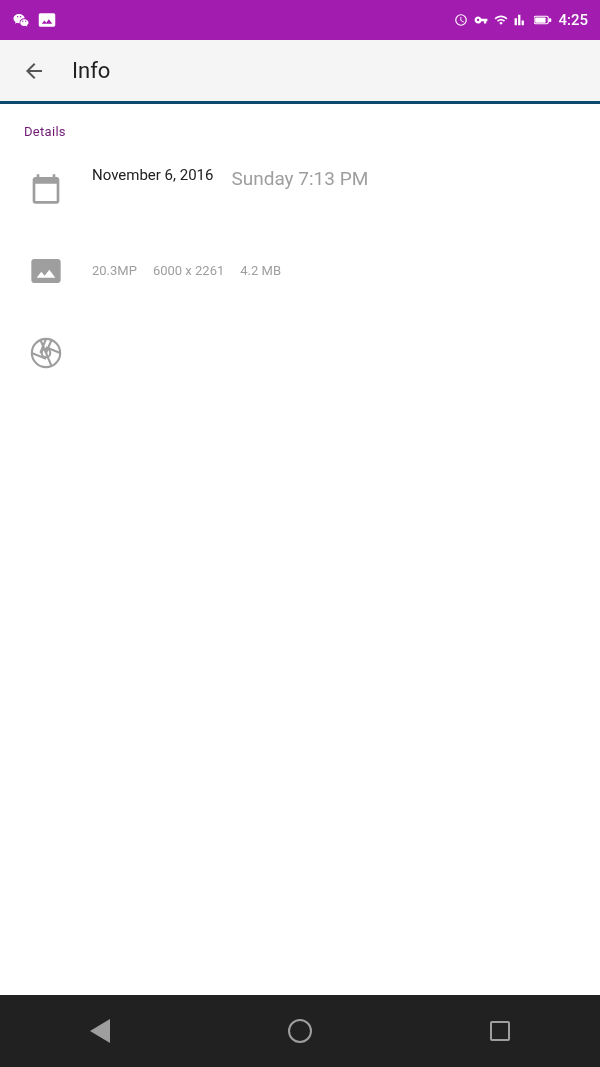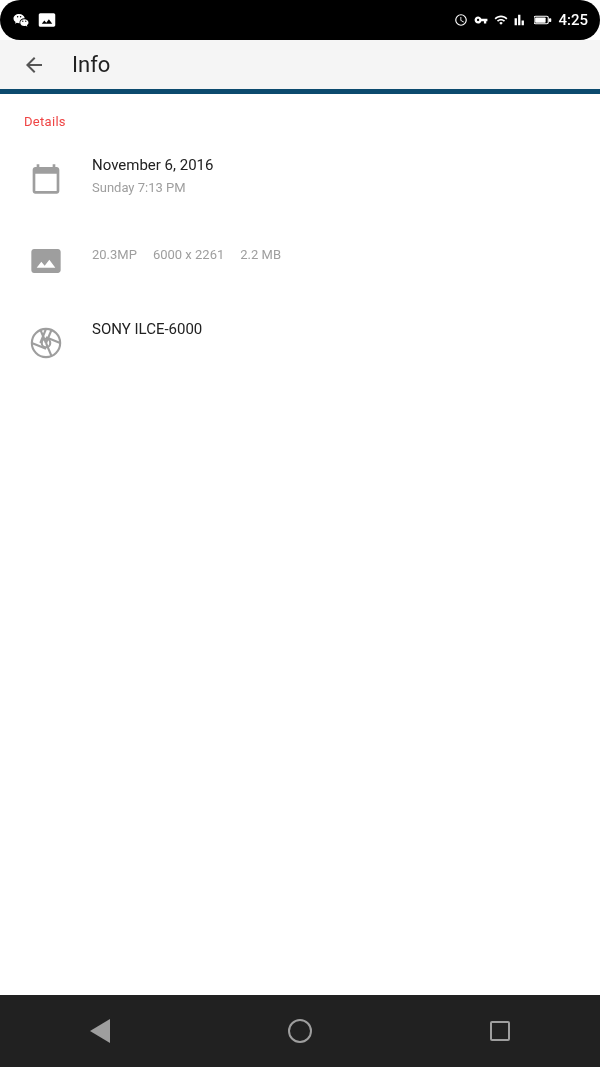--- a/index.html
+++ b/index.html
@@ -13,28 +13,27 @@
       height: 1067px;
       background: #ffffff;
       font-family: 'Roboto', Arial, sans-serif;
       display: flex;
       flex-direction: column;
       overflow: hidden;
     }
 
     
     .status-bar {
-      background: #000000;
+      background: #a21caf;
       height: 40px;
       display: flex;
       align-items: center;
       justify-content: space-between;
       padding: 0 12px;
       flex-shrink: 0;
-      border-radius: 20px;
     }
 
     .status-bar-left {
       display: flex;
       align-items: center;
       gap: 8px;
     }
 
     .status-bar-right {
       display: flex;
@@ -46,27 +45,27 @@
 
     .status-time {
       font-size: 15px;
       font-weight: 500;
       color: #ffffff;
     }
 
     
     .toolbar {
       background: #f5f5f5;
-      height: 54px;
+      height: 64px;
       display: flex;
       align-items: center;
       padding: 0 16px;
       gap: 20px;
       flex-shrink: 0;
-      border-bottom: 5px solid #0c4a6e;
+      border-bottom: 3px solid #0c4a6e;
     }
 
     .toolbar-back {
       color: #555555;
       font-size: 22px;
       cursor: pointer;
       display: flex;
       align-items: center;
       justify-content: center;
       width: 36px;
@@ -84,21 +83,21 @@
       flex: 1;
       background: #ffffff;
       overflow-y: auto;
       padding: 0;
     }
 
     
     .section-header {
       padding: 20px 24px 8px 24px;
       font-size: 13px;
-      color: #ef4444;
+      color: #701a75;
       font-weight: 400;
       letter-spacing: 0.3px;
     }
 
     
     .detail-row {
       display: flex;
       align-items: flex-start;
       padding: 18px 24px;
       gap: 24px;
@@ -114,44 +113,43 @@
       margin-top: 2px;
     }
 
     .detail-icon svg {
       fill: #9e9e9e;
     }
 
     .detail-text {
       flex: 1;
       display: flex;
-      flex-direction: column;
-      gap: 2px;
+      gap: 18px;
     }
 
     .detail-primary {
       font-size: 15px;
       color: #212121;
       font-weight: 400;
       line-height: 1.4;
     }
 
     .detail-secondary {
-      font-size: 13px;
+      font-size: 19px;
       color: #9e9e9e;
       font-weight: 400;
       line-height: 1.5;
     }
 
     .detail-secondary-row {
       display: flex;
       gap: 16px;
       font-size: 13px;
       color: #9e9e9e;
-      margin-top: 10px;
+      margin-top: 16px;
     }
 
     
     .nav-bar {
       background: #212121;
       height: 72px;
       display: flex;
       align-items: center;
       justify-content: space-around;
       flex-shrink: 0;
@@ -261,42 +259,41 @@
   <div class="detail-row">
     <div class="detail-icon">
       <svg width="32" height="32" viewBox="0 0 24 24" fill="#9e9e9e">
         <path d="M21 3H3C2 3 1 4 1 5v14c0 1.1.9 2 2 2h18c1 0 2-1 2-2V5c0-1-1-2-2-2zM5 17l3.5-4.5 2.5 3 3.5-4.5 4.5 6H5z"></path>
       </svg>
     </div>
     <div class="detail-text">
       <div class="detail-secondary-row">
         <span>20.3MP</span>
         <span>6000 x 2261</span>
-        <span>2.2 MB</span>
+        <span>4.2 MB</span>
       </div>
     </div>
   </div>
 
   <div class="detail-row">
     <div class="detail-icon">
 
       <svg width="34" height="34" viewBox="0 0 24 24" fill="none">
         <circle cx="12" cy="12" r="10" stroke="#9e9e9e" stroke-width="1.5" fill="none"></circle>
 
         <line x1="12" y1="2" x2="8" y2="12" stroke="#9e9e9e" stroke-width="1.5"></line>
         <line x1="22" y1="12" x2="12" y2="8" stroke="#9e9e9e" stroke-width="1.5"></line>
         <line x1="16" y1="21.46" x2="12" y2="12" stroke="#9e9e9e" stroke-width="1.5"></line>
         <line x1="2" y1="12" x2="12" y2="16" stroke="#9e9e9e" stroke-width="1.5"></line>
         <line x1="8" y1="2.54" x2="12" y2="12" stroke="#9e9e9e" stroke-width="1.5"></line>
         <line x1="16" y1="2.54" x2="12" y2="12" stroke="#9e9e9e" stroke-width="1.5"></line>
         <circle cx="12" cy="12" r="3" stroke="#9e9e9e" stroke-width="1.5" fill="none"></circle>
       </svg>
     </div>
     <div class="detail-text">
-      <span class="detail-primary">SONY ILCE-6000</span>
     </div>
   </div>
 
 </div>
 
 <div class="nav-bar">
   <div class="nav-btn">
     <div class="nav-back"></div>
   </div>
   <div class="nav-btn">

